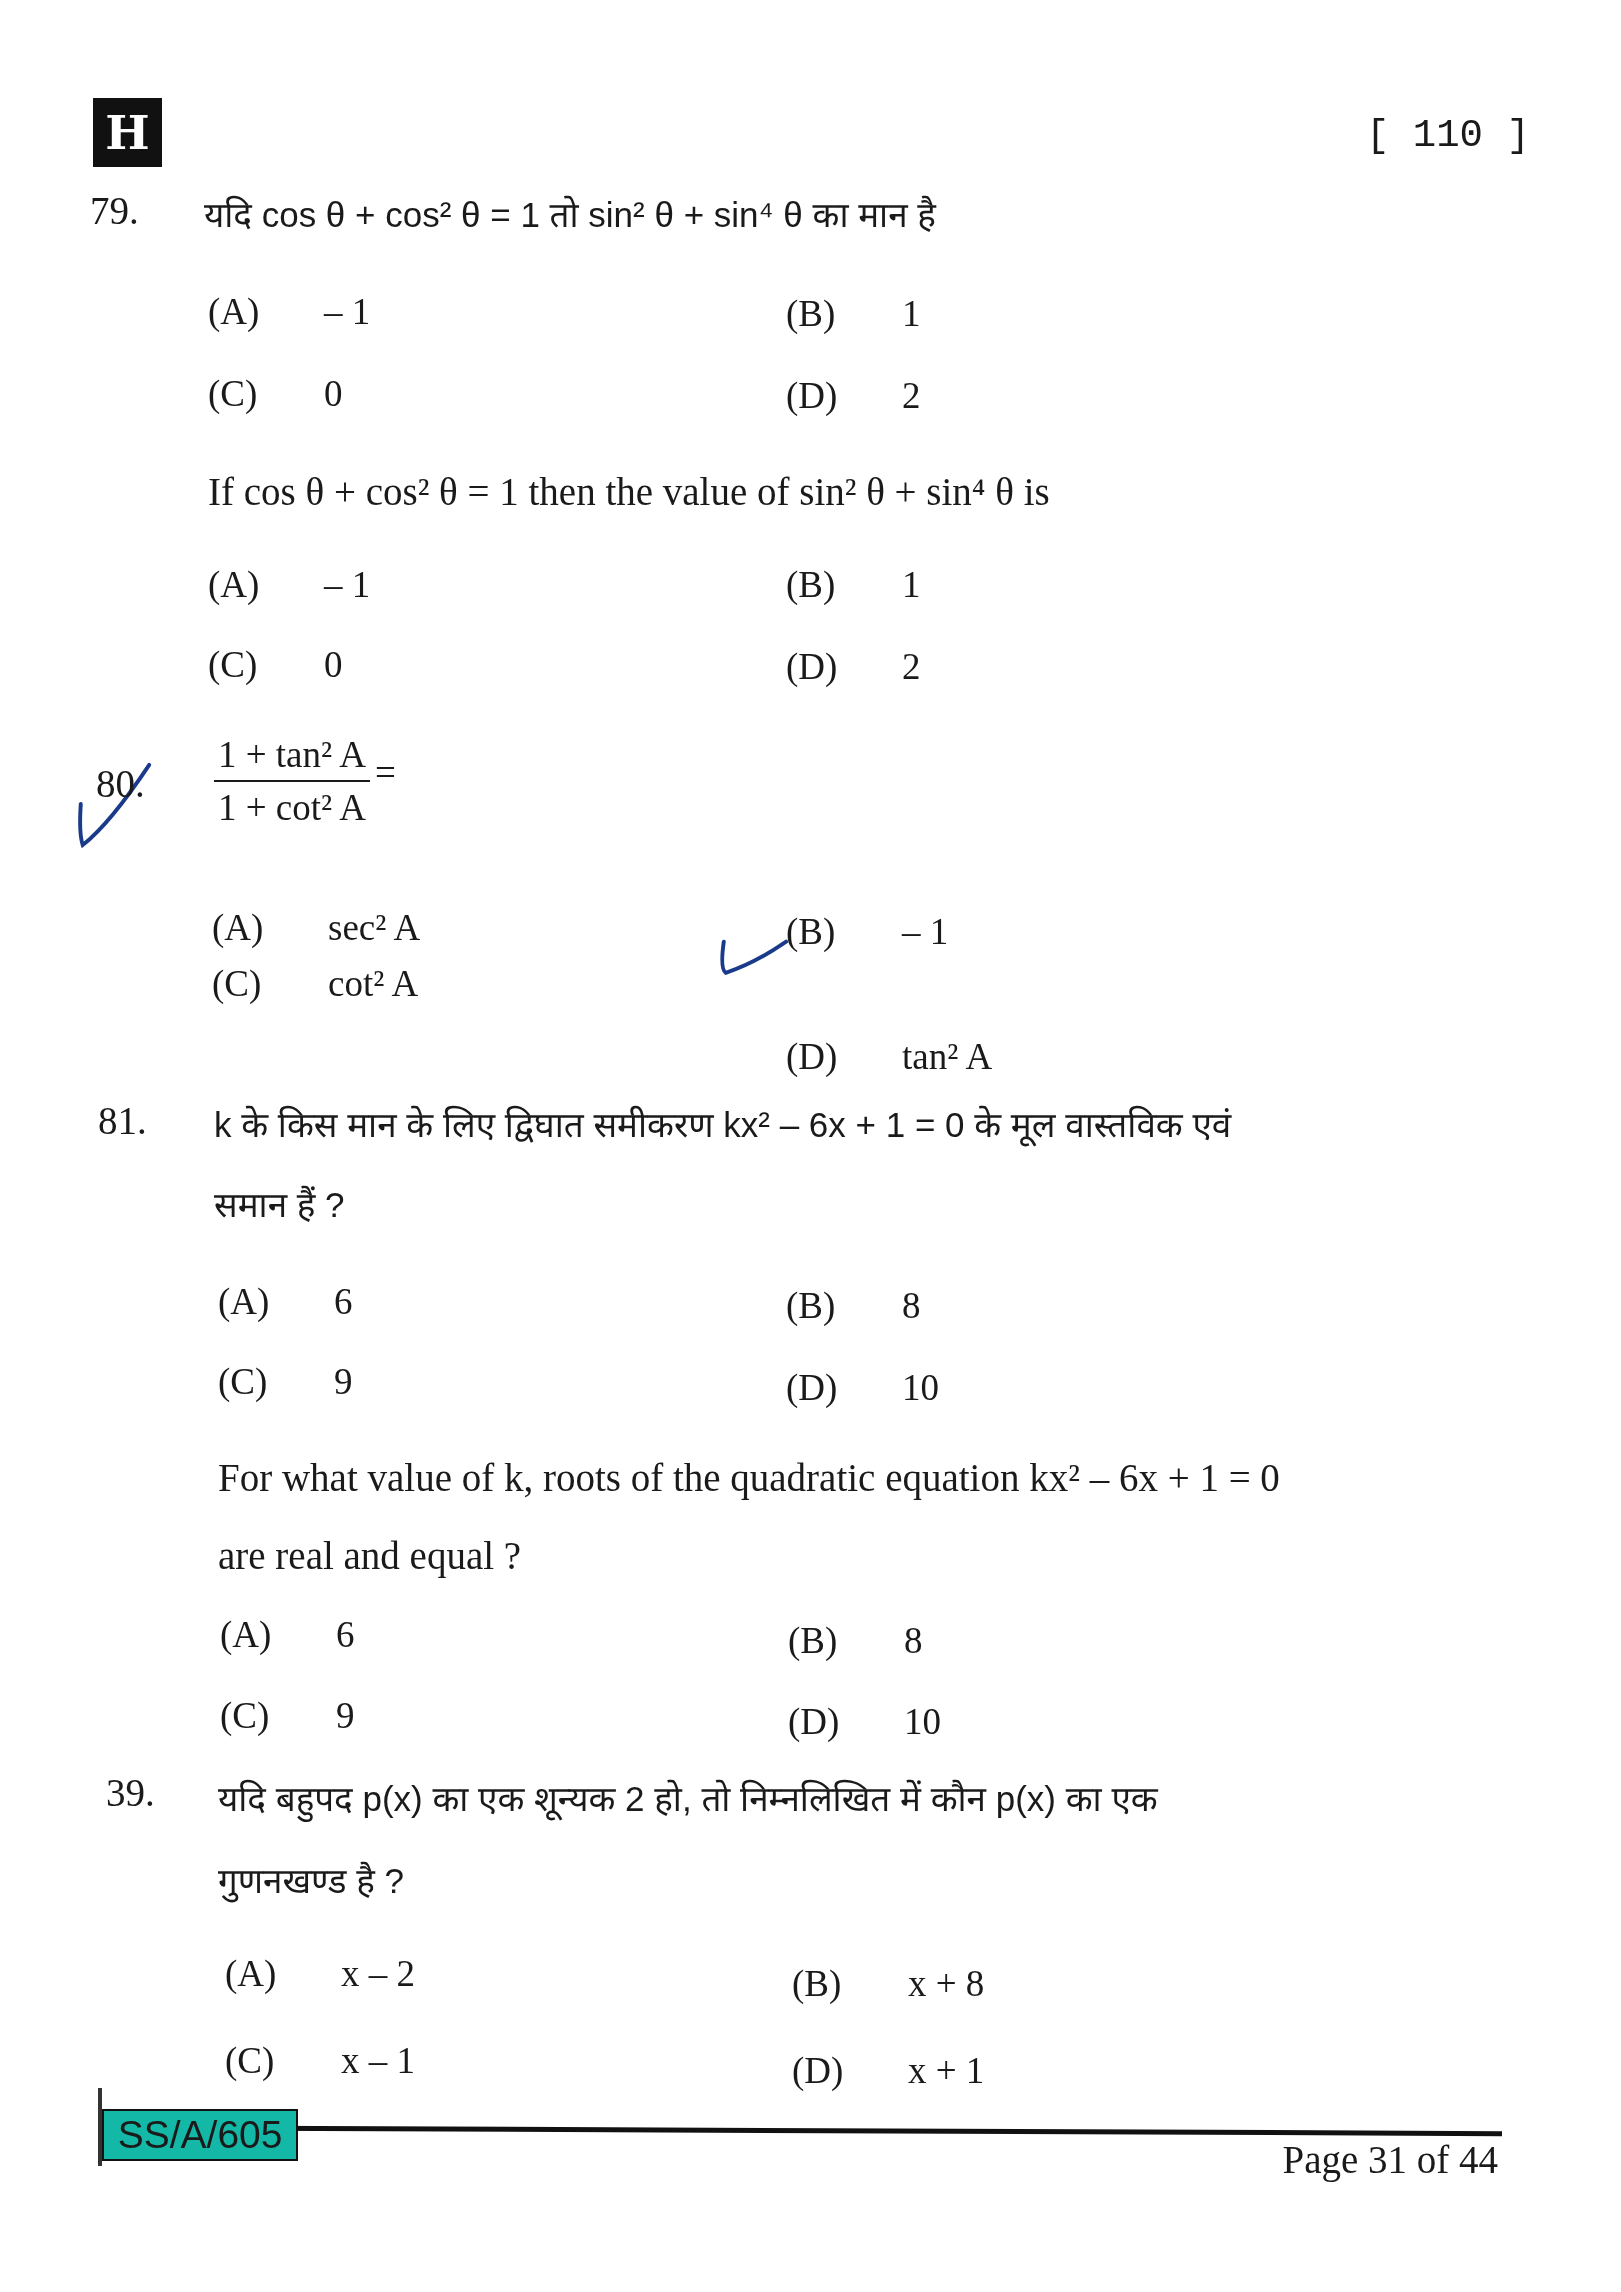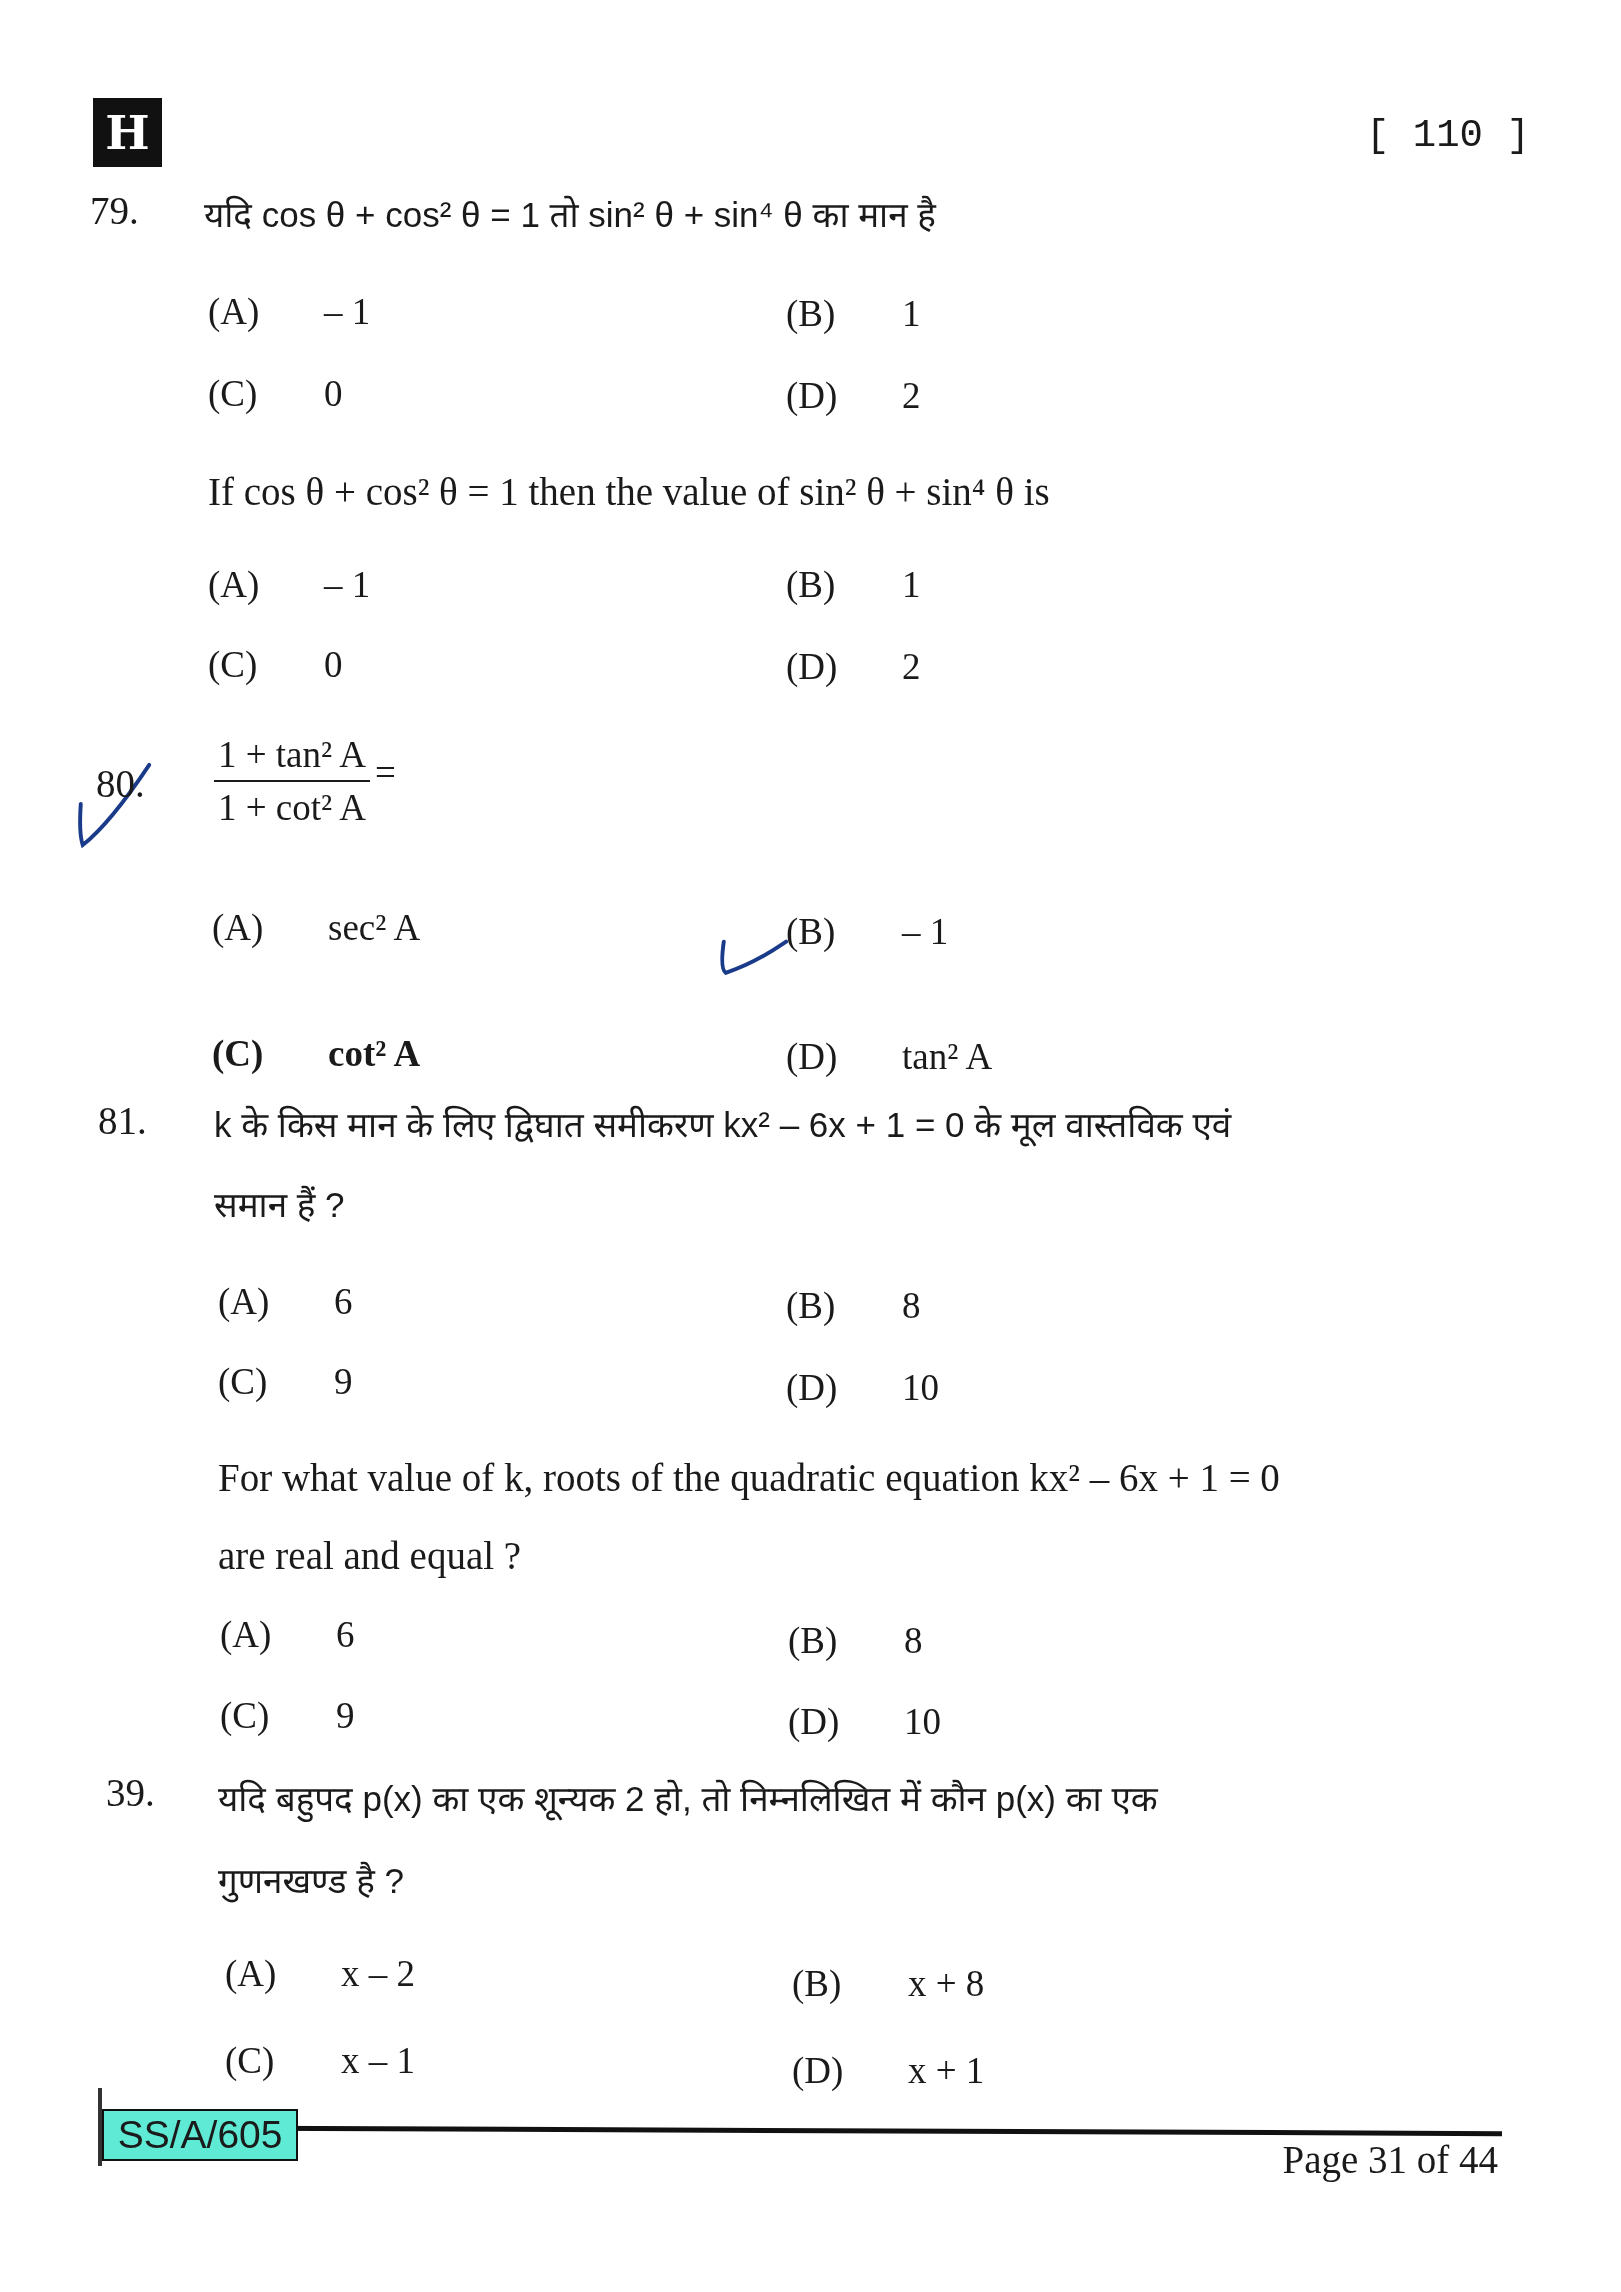--- a/index.html
+++ b/index.html
@@ -13,21 +13,21 @@
   .qnum { font-family:"Liberation Serif", serif; font-size:39px; }
   .qtext { font-family:Liberation Sans, sans-serif; font-size:35px; }
   .en { font-family:"Liberation Serif", serif; font-size:39px; }
   .opt { font-family:"Liberation Serif", serif; font-size:37px; }
   .opt .lbl { display:inline-block; width:116px; }
   .frac { display:inline-flex; flex-direction:column; align-items:center; vertical-align:middle; font-family:"Liberation Serif", serif; font-size:37px; }
   .frac .num { border-bottom:2.9px solid #1a1a1a; padding:0 3.9px 3.9px; }
   .frac .den { padding:3.9px 3.9px 0; }
   .eq { font-family:"Liberation Serif", serif; font-size:37px; }
   .footer-line { left:98px; top:2125px; width:1404px; height:4.9px; background:#111; transform:rotate(0.25deg); transform-origin:left; }
-  .code-box { left:102px; top:2109px; border:2.9px solid #111; padding:2px 13.7px; font-family:"Liberation Sans", sans-serif; font-size:39px; background:#5eead4; }
+  .code-box { left:102px; top:2109px; border:2.9px solid #111; padding:2px 13.7px; font-family:"Liberation Sans", sans-serif; font-size:39px; background:#14b8a6; }
   .page-no { right:123px; top:2137px; font-family:"Liberation Serif", serif; font-size:39px; }
   .tick { stroke:#1a3a8a; stroke-width:4; fill:none; stroke-linecap:round; }
 </style>
 </head>
 <body>
 
 <div class="abs hbox">H</div>
 <div class="abs pgcode" style="left:1366px;top:114px;">[ 110 ]</div>
 
 <div class="abs qnum" style="left:90px;top:188px;">79.</div>
@@ -55,21 +55,21 @@
     <span class="den">1 + cot² A</span>
   </span>
   <span class="eq">=</span>
 </div>
 
 <div class="abs opt" style="left:212px;top:906px;"><span class="lbl">(A)</span><span>sec² A</span></div>
 <svg class="abs" style="left:716px;top:912px;" width="78" height="69" viewBox="0 0 80 70">
   <path class="tick" d="M8 30 Q4 58 10 62 Q40 52 72 30"></path>
 </svg>
 <div class="abs opt" style="left:786px;top:910px;"><span class="lbl">(B)</span><span>– 1</span></div>
-<div class="abs opt" style="left:212px;top:1032px;font-weight:bold;"><span class="lbl">(C)</span><span>cot² A</span></div>
+<div class="abs opt" style="left:212px;top:962px;"><span class="lbl">(C)</span><span>cot² A</span></div>
 <div class="abs opt" style="left:786px;top:1004px;margin-top:31px;"><span class="lbl">(D)</span><span>tan² A</span></div>
 
 <div class="abs qnum" style="left:98px;top:1098px;">81.</div>
 <div class="abs qtext" style="left:214px;top:1100px;">k के किस मान के लिए द्विघात समीकरण kx² – 6x + 1 = 0 के मूल वास्तविक एवं</div>
 <div class="abs qtext" style="left:214px;top:1180px;">समान हैं ?</div>
 
 <div class="abs opt" style="left:218px;top:1280px;"><span class="lbl">(A)</span><span>6</span></div>
 <div class="abs opt" style="left:786px;top:1284px;"><span class="lbl">(B)</span><span>8</span></div>
 <div class="abs opt" style="left:218px;top:1360px;"><span class="lbl">(C)</span><span>9</span></div>
 <div class="abs opt" style="left:786px;top:1366px;"><span class="lbl">(D)</span><span>10</span></div>

